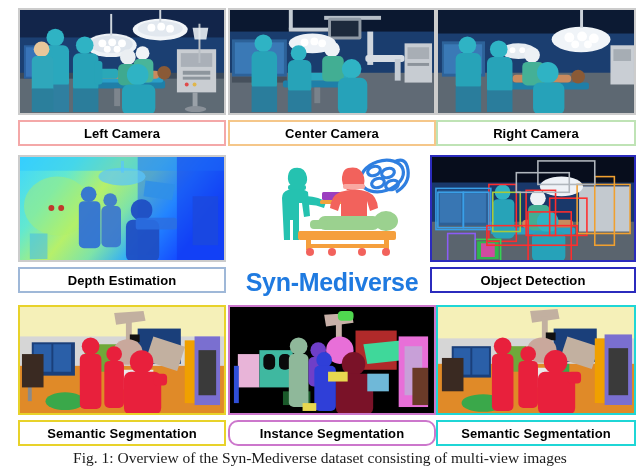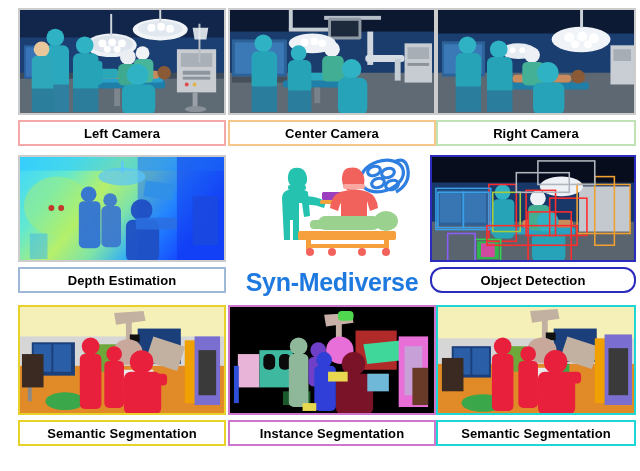--- a/index.html
+++ b/index.html
@@ -409,21 +409,21 @@
             <rect x="148" y="28" width="54" height="50" stroke="#f0a030"></rect>
             <rect x="166" y="20" width="20" height="70" stroke="#f0a030"></rect>
             <rect x="44" y="84" width="26" height="22" stroke="#36d154"></rect>
             <rect x="16" y="78" width="28" height="28" stroke="#8b5cf6"></rect>
             <rect x="108" y="4" width="58" height="24" stroke="#b0b6bd"></rect>
             <rect x="86" y="16" width="54" height="20" stroke="#b0b6bd"></rect>
             <rect x="56" y="70" width="92" height="20" stroke="#ff2d2d"></rect>
           </g>
         </svg>
       </div>
-      <div class="caption-box" style="width:206px; border-color:#2b2bbd;border-radius:12px;">
+      <div class="caption-box" style="width:206px; border-color:#2b2bbd;">
         <span class="caption-text">Object Detection</span>
       </div>
     </div>
 
     <div class="cell" style="left:18px; top:305px; width:208px; height:142px;text-align:right;">
       <div class="panel" style="height:110px; border-color:#e8d22a;">
         <svg class="scene" viewBox="0 0 208 110" preserveAspectRatio="none">
           <rect x="0" y="0" width="208" height="110" fill="#f5f0b8"></rect>
           <rect x="0" y="30" width="208" height="34" fill="#d6d6d6"></rect>
           <rect x="0" y="60" width="208" height="50" fill="#e08a28"></rect>
@@ -493,21 +493,21 @@
           </g>
           <g>
             <circle cx="126" cy="58" r="12" fill="#7a1228"></circle>
               <rect x="108" y="68" width="38" height="42" rx="7" fill="#7a1228"></rect>
           </g>
           <rect x="140" y="68" width="22" height="18" fill="#6fb8d8"></rect>
           <rect x="100" y="66" width="20" height="10" fill="#e8d84f"></rect>
           <rect x="74" y="98" width="14" height="8" fill="#e8d84f"></rect>
         </svg>
       </div>
-      <div class="caption-box" style="top:115px; border-color:#cc77cc;">
+      <div class="caption-box" style="top:115px; border-color:#cc77cc;border-radius:10px;">
         <span class="caption-text">Instance Segmentation</span>
       </div>
     </div>
 
     <div class="cell" style="left:436px; top:305px; width:204px; height:142px;">
       <div class="panel" style="width:200px; height:110px; border-color:#1fd6d6;">
         <svg class="scene" viewBox="0 0 200 110" preserveAspectRatio="none">
           <rect x="0" y="0" width="200" height="110" fill="#f5f0b8"></rect>
           <rect x="0" y="32" width="200" height="30" fill="#d6d6d6"></rect>
           <rect x="0" y="58" width="200" height="52" fill="#e08a28"></rect>
@@ -539,14 +539,15 @@
           </g>
         </svg>
       </div>
       <div class="caption-box" style="top:115px; width:200px; border-color:#1fd6d6;">
         <span class="caption-text">Semantic Segmentation</span>
       </div>
     </div>
 
   </div>
 
+  <div class="fig-caption">Fig. 1: Overview of the Syn-Mediverse dataset consisting of multi-view images</div>
 
 </div>
 
 </body></html>

